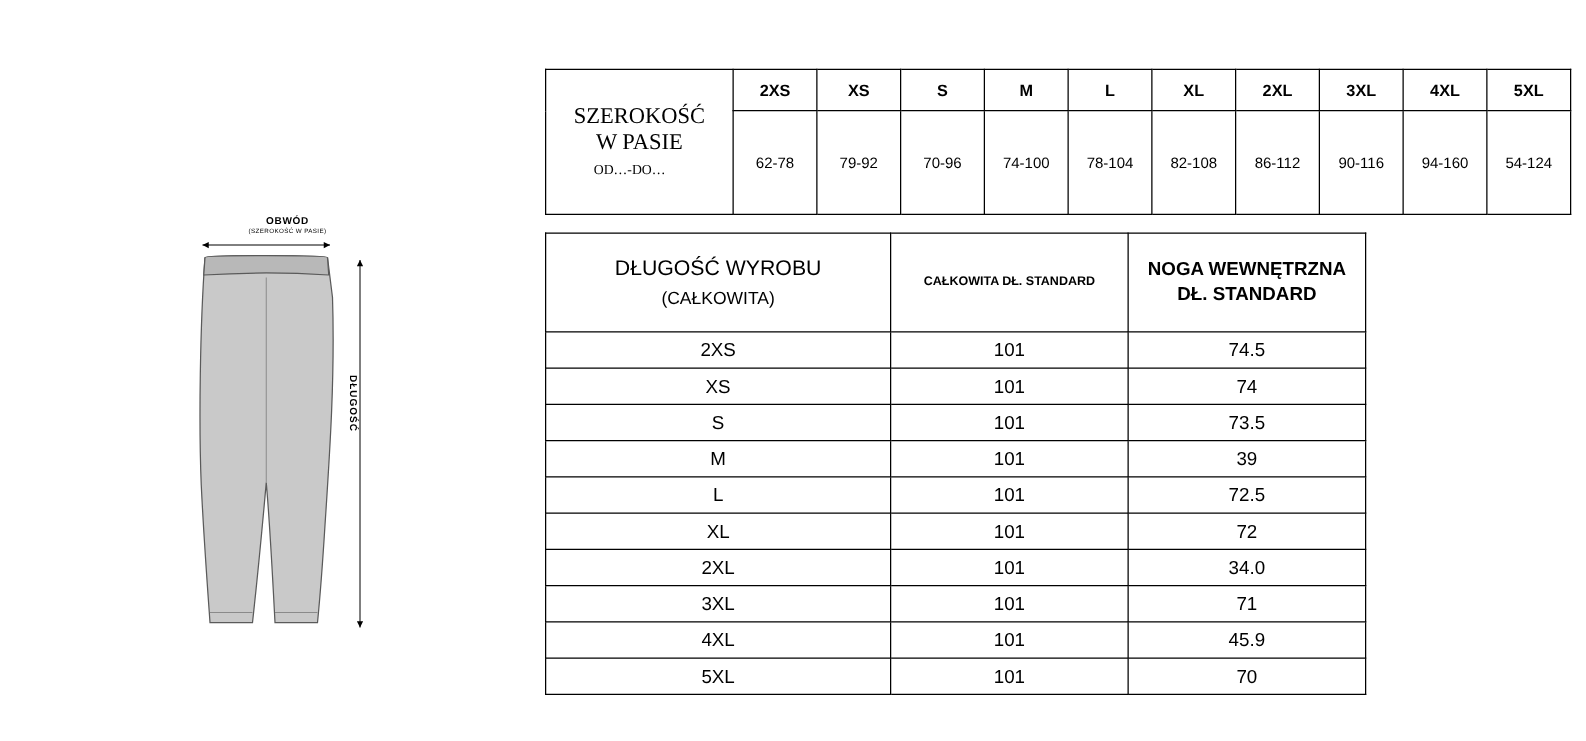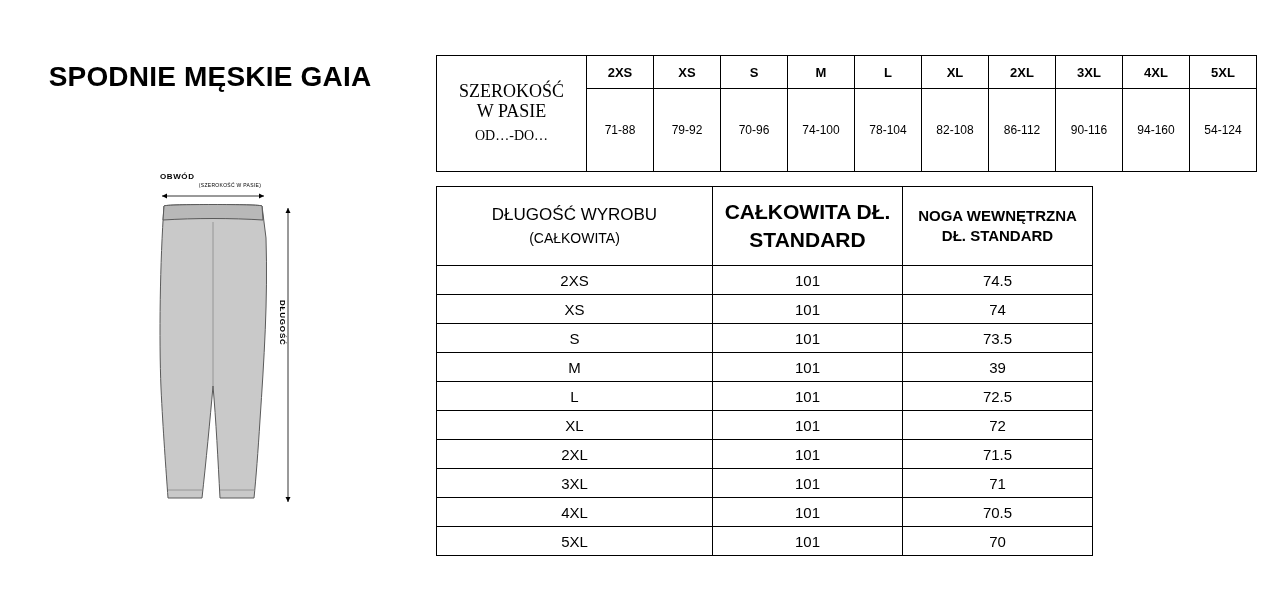--- a/index.html
+++ b/index.html
@@ -47,21 +47,21 @@
     left: 130px;
     top: 172px;
     width: 190px;
     height: 350px;
   }
   .waist-label {
     position: absolute;
     left: 30px;
     top: 0px;
     width: 140px;
-    text-align: left;
+    text-align: center;
     font-size: 8px;
     font-weight: bold;
     letter-spacing: 0.6px;
   }
   .waist-sub {
     position: absolute;
     left: 30px;
     top: 10px;
     width: 140px;
     text-align: center;
@@ -101,21 +101,21 @@
     padding: 2px 1px;
   }
   .table-top .hdr-label {
     width: 137px;
     font-size: 18px;
     line-height: 1.15;
     padding: 4px 6px 6px 6px;
     font-family: Liberation Serif, serif;
   }
   .table-top .hdr-label .sub {
-    font-size: 14px;
+    font-size: 11px;
     display: block;
     margin-top: 6px;
     text-align: left;
     padding-left: 32px;
   }
   .table-top .size-hdr {
     font-size: 13px;
     font-weight: bold;
     height: 28px;
     width: 64px;
@@ -147,21 +147,21 @@
     font-weight: normal;
     line-height: 1.4;
   }
   .table-bottom .h1 .sub {
     display: block;
     font-size: 14px;
     margin-top: 2px;
   }
   .table-bottom .h2 {
     width: 185px;
-    font-size: 21px;
+    font-size: 10px;
     font-weight: bold;
     line-height: 1.35;
   }
   .table-bottom .h3 {
     width: 185px;
     font-size: 15px;
     font-weight: bold;
     line-height: 1.35;
     margin-left: 20px;
   }
@@ -170,21 +170,20 @@
     font-size: 15px;
   }
 </style>
 </head>
 <body>
 
 <div class="page">
 
   <div class="left-col">
 
-    <div class="title">SPODNIE MĘSKIE GAIA</div>
 
     <div class="illustration">
 
       <div class="waist-label">OBWÓD</div>
       <div class="waist-sub">(SZEROKOŚĆ W PASIE)</div>
       <div class="len-label">DŁUGOŚĆ</div>
 
       <svg class="pants-svg" width="165" height="330" viewBox="0 0 165 330">
 
         <g stroke="#000" stroke-width="0.8" fill="none">
@@ -233,21 +232,21 @@
       <td class="size-hdr">S</td>
       <td class="size-hdr">M</td>
       <td class="size-hdr">L</td>
       <td class="size-hdr">XL</td>
       <td class="size-hdr">2XL</td>
       <td class="size-hdr">3XL</td>
       <td class="size-hdr">4XL</td>
       <td class="size-hdr">5XL</td>
     </tr>
     <tr>
-      <td class="val">71-88</td>
+      <td class="val">62-78</td>
       <td class="val">79-92</td>
       <td class="val">70-96</td>
       <td class="val">74-100</td>
       <td class="val">78-104</td>
       <td class="val">82-108</td>
       <td class="val">86-112</td>
       <td class="val">90-116</td>
       <td class="val">94-160</td>
       <td class="val">54-124</td>
     </tr>
@@ -291,31 +290,31 @@
       <td class="row-cell">72.5</td>
     </tr>
     <tr>
       <td class="row-cell">XL</td>
       <td class="row-cell">101</td>
       <td class="row-cell">72</td>
     </tr>
     <tr>
       <td class="row-cell">2XL</td>
       <td class="row-cell">101</td>
-      <td class="row-cell">71.5</td>
+      <td class="row-cell">34.0</td>
     </tr>
     <tr>
       <td class="row-cell">3XL</td>
       <td class="row-cell">101</td>
       <td class="row-cell">71</td>
     </tr>
     <tr>
       <td class="row-cell">4XL</td>
       <td class="row-cell">101</td>
-      <td class="row-cell">70.5</td>
+      <td class="row-cell">45.9</td>
     </tr>
     <tr>
       <td class="row-cell">5XL</td>
       <td class="row-cell">101</td>
       <td class="row-cell">70</td>
     </tr>
   </tbody>
     </table>
 
 </div>

